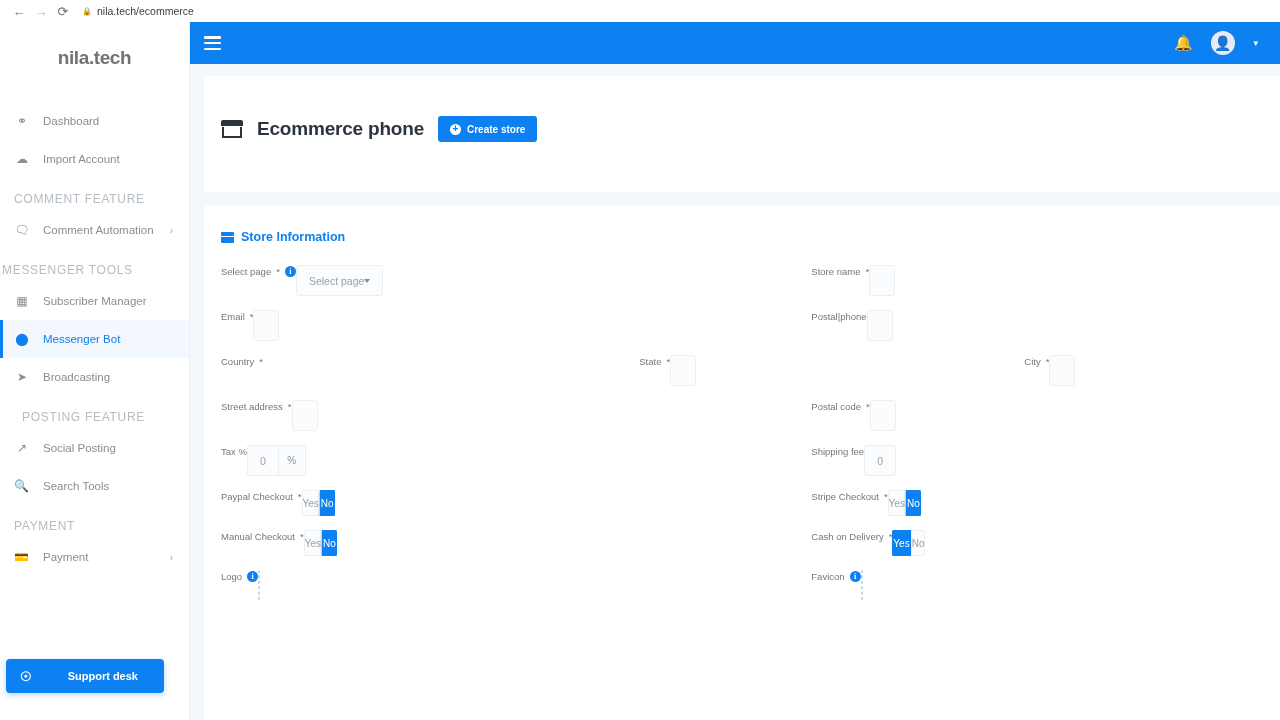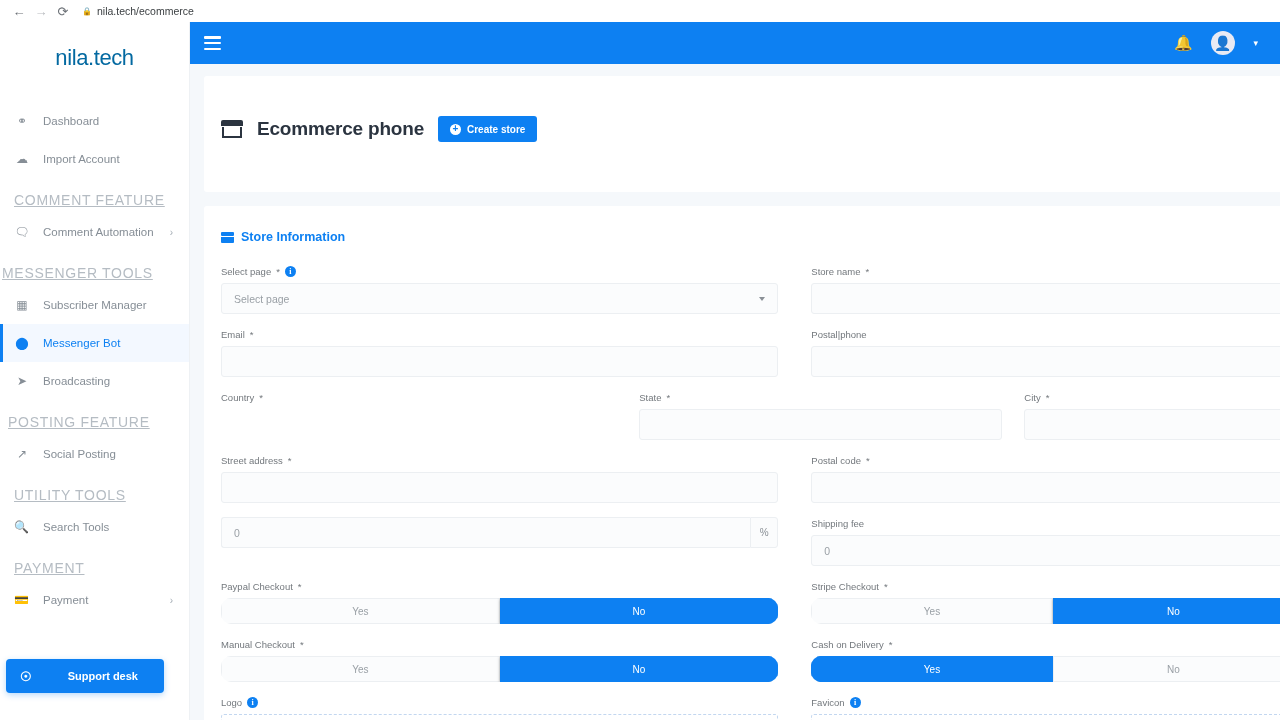--- a/index.html
+++ b/index.html
@@ -48,23 +48,23 @@
   .sidebar {
     position: absolute; top: 0; left: 0;
     width: 190px; height: 698px;
     background: #ffffff;
     border-right: 1px solid #eef1f4;
     z-index: 20;
   }
   .brand {
     height: 72px;
     display: flex; align-items: center; justify-content: center;
-    font-size: 22px;
-    font-weight: normal;
-    color: #0369a1;
+    font-size: 19px;
+    font-weight: bold;
+    color: #737373;
     letter-spacing: -0.4px;
   }
   .nav-list { padding-top: 8px; }
   .nav-item {
     height: 38px;
     display: flex; align-items: center;
     padding-left: 14px;
     gap: 13px;
     color: #868e96;
     font-size: 11.5px;
@@ -79,26 +79,25 @@
   .nav-item.active {
     background: #f3f8ff;
     color: #0d80f2;
   }
   .nav-item.active .ic { color: #0d80f2; }
   .nav-item.active::before {
     content: ""; position: absolute; left: 0; top: 0;
     width: 3px; height: 100%; background: #0d80f2;
   }
   .nav-section {
-    font-size: 14px;
+    font-size: 12px;
     letter-spacing: 0.7px;
     color: #b5bcc3;
     padding: 14px 0 5px 2px;
     text-transform: uppercase;
-    text-decoration: underline;
   }
   .support-btn {
     position: absolute; left: 6px; bottom: 27px;
     width: 158px; height: 34px;
     background: #0d80f2;
     border-radius: 4px;
     display: flex; align-items: center;
     color: #fff;
     font-size: 11px; font-weight: bold;
     gap: 10px;
@@ -189,21 +188,21 @@
     font-size: 12.5px; font-weight: bold;
     margin-bottom: 21px;
   }
   .section-title .sic {
     width: 13px; height: 11px; position: relative;
   }
   .section-title .sic .a { position: absolute; top: 0; left: 0; width: 13px; height: 4px; background: #0d80f2; border-radius: 1px; }
   .section-title .sic .b { position: absolute; top: 5px; left: 0; width: 13px; height: 6px; background: #0d80f2; border-radius: 0 0 1px 1px; }
 
   .row { display: flex; margin-bottom: 14px; }
-  .field { display: flex; flex-direction: column; }
+  .field { display: flex; flex-direction: row; }
   .field-label {
     font-size: 9.5px;
     color: #73787d;
     margin-bottom: 6px;
     display: flex; align-items: center; gap: 5px;
     height: 12px;
   }
   .req { color: #73787d; }
   .info-dot {
     width: 11px; height: 11px; border-radius: 50%;
@@ -234,21 +233,21 @@
   .addon {
     width: 28px;
     background: #fbfcfd;
     border: 1px solid #eceff2;
     border-radius: 0 3px 3px 0;
     display: flex; align-items: center; justify-content: center;
     font-size: 10px; color: #8a9096;
   }
 
   
-  .toggle { display: flex; height: 26px; border-radius: 10px; overflow: hidden; }
+  .toggle { display: flex; height: 26px; border-radius: 2px; overflow: hidden; }
   .toggle .opt {
     flex: 1;
     display: flex; align-items: center; justify-content: center;
     font-size: 10px;
     background: #fbfcfd;
     border: 1px solid #eceff2;
     color: #9aa0a6;
   }
   .toggle .opt.on {
     background: #0d80f2;
@@ -320,28 +319,27 @@
       <div class="nav-item active">
         <span class="ic">⬤</span>
         <span class="lbl">Messenger Bot</span>
       </div>
 
       <div class="nav-item">
         <span class="ic">➤</span>
         <span class="lbl">Broadcasting</span>
       </div>
 
-      <div class="nav-section" style="padding-left:8px">POSTING FEATURE</div>
+      <div class="nav-section" style="padding-left:22px">POSTING FEATURE</div>
 
       <div class="nav-item">
         <span class="ic">↗</span>
         <span class="lbl">Social Posting</span>
       </div>
 
-      <div class="nav-section" style="padding-left:14px">UTILITY TOOLS</div>
 
       <div class="nav-item">
         <span class="ic">🔍</span>
         <span class="lbl">Search Tools</span>
       </div>
 
       <div class="nav-section" style="padding-left:14px">PAYMENT</div>
 
       <div class="nav-item">
         <span class="ic">💳</span>
@@ -479,20 +477,23 @@
           <span class="req">*</span>
         </div>
         <div class="inp">
             <span></span>
           </div>
       </div>
     </div>
 
     <div class="row">
       <div class="field col-left">
+        <div class="field-label">
+          <span>Tax %</span>
+        </div>
         <div class="inp-group">
           <div class="inp">
               <span>0</span>
             </div>
           <div class="addon">%</div>
         </div>
       </div>
       <div class="field col-right">
         <div class="field-label">
           <span>Shipping fee</span>

